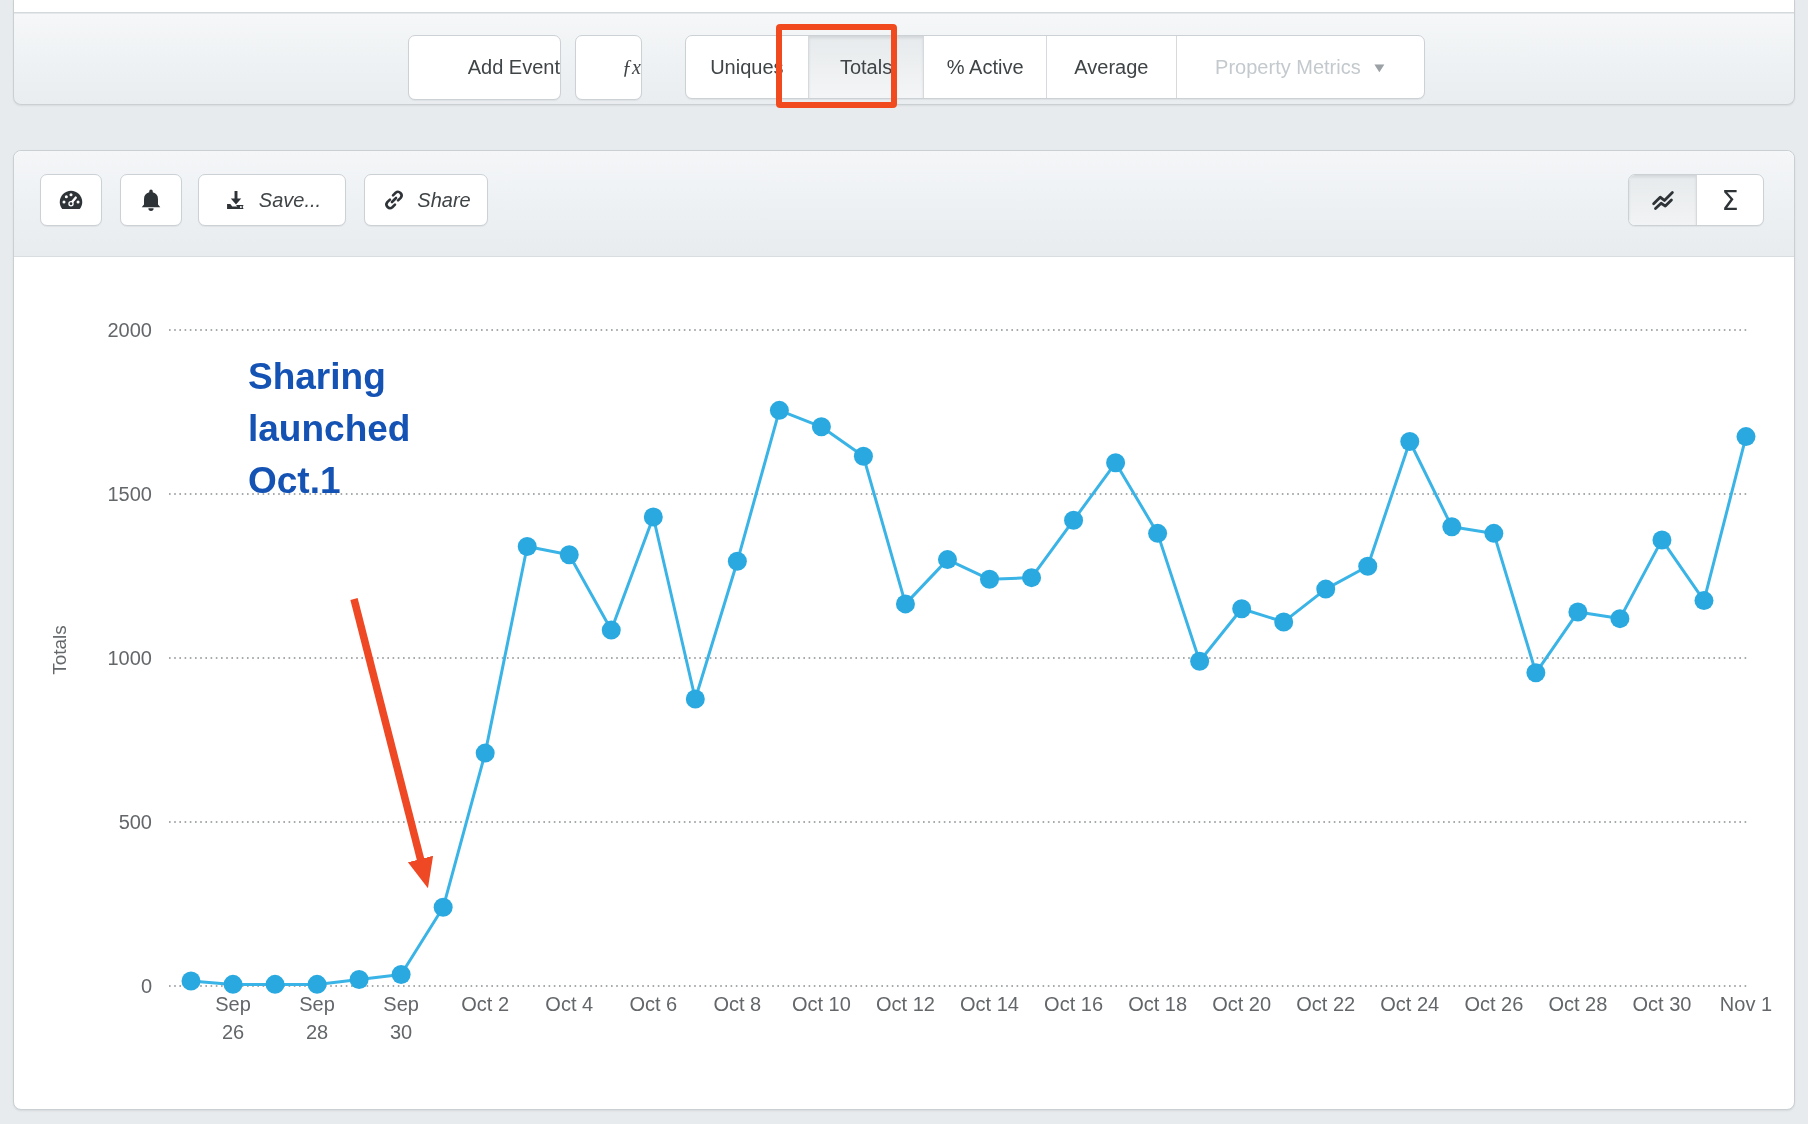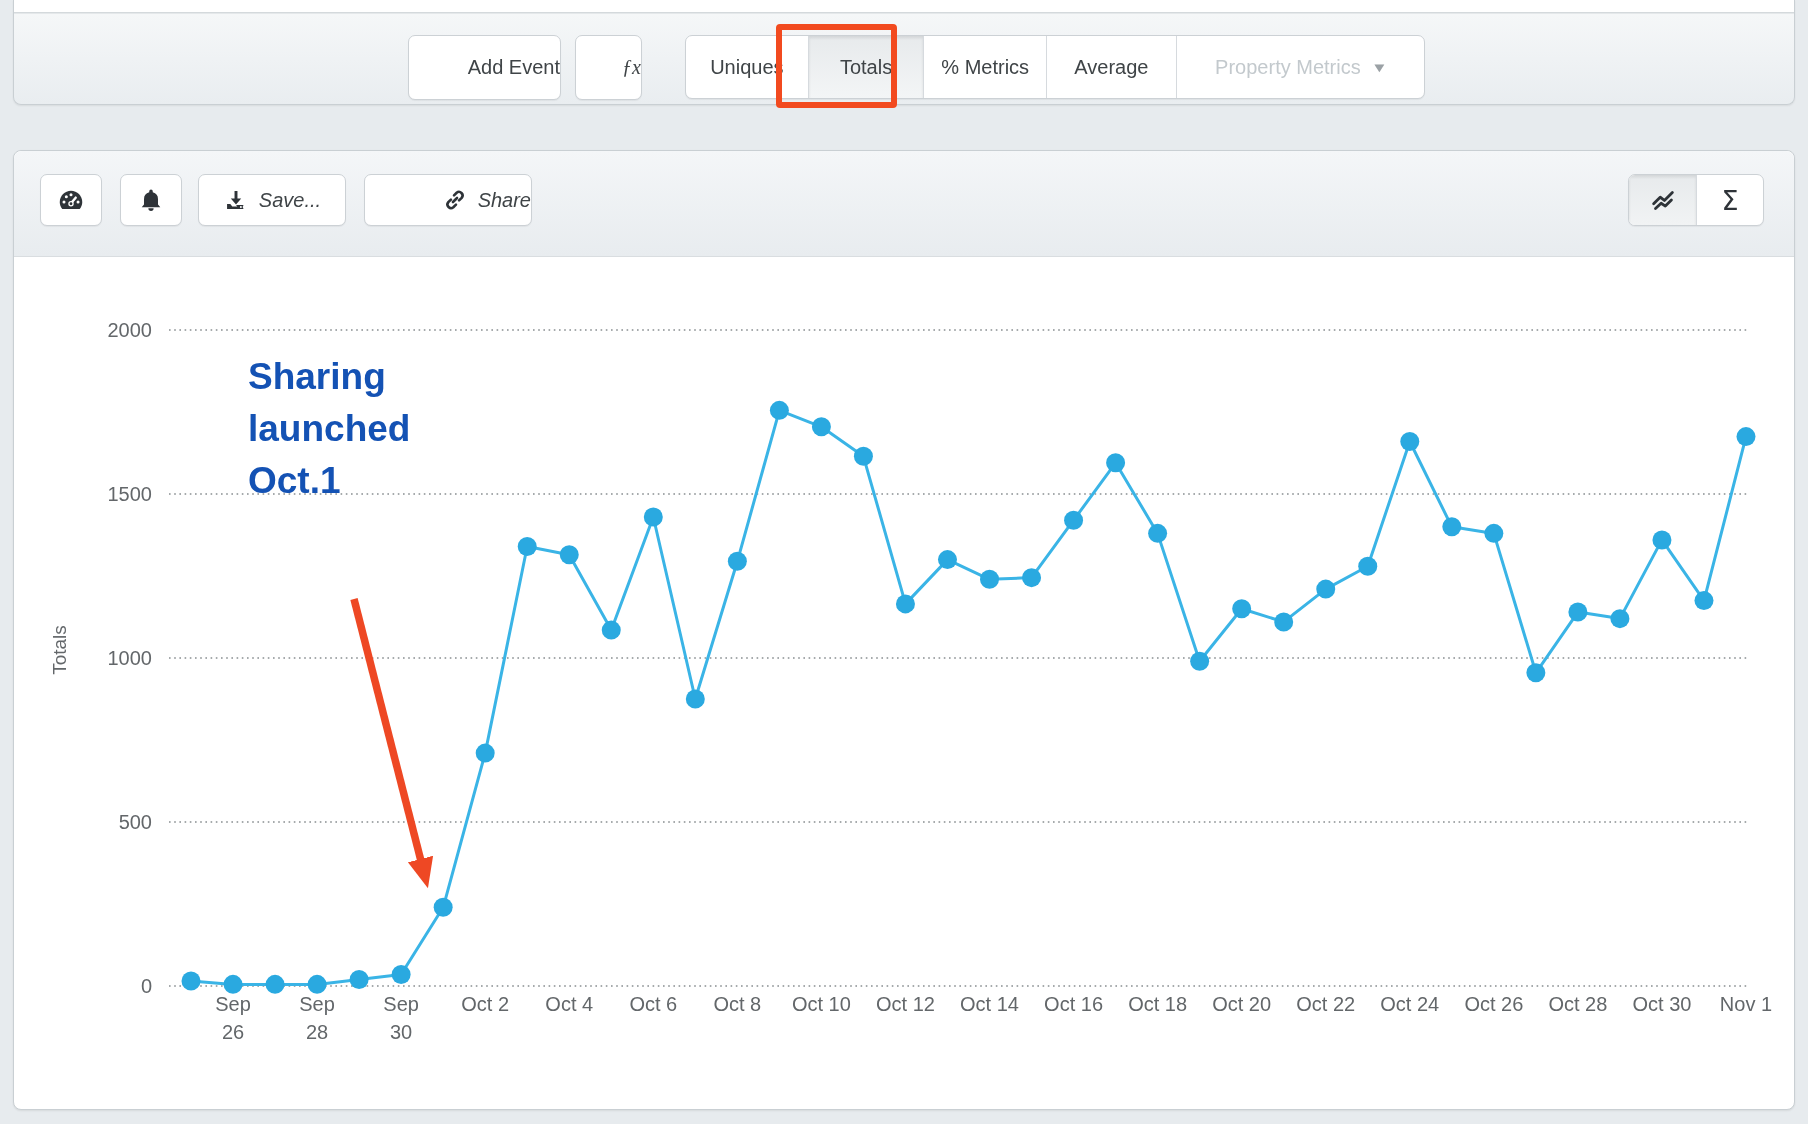--- a/index.html
+++ b/index.html
@@ -93,21 +93,21 @@
     <span class="fx-label">ƒx</span>
   </button>
   <div class="seg-group">
     <div class="seg" style="width:122px;">
       <span>Uniques</span>
     </div>
     <div class="seg active" style="width:116px;">
       <span>Totals</span>
     </div>
     <div class="seg" style="width:123px;">
-      <span>% Metrics</span>
+      <span>% Active</span>
     </div>
     <div class="seg" style="width:130px;">
       <span>Average</span>
     </div>
     <div class="seg disabled" style="width:249px;">
       <span>Property Metrics</span>
       <span class="caret">▼</span>
     </div>
   </div>
 </div>
@@ -145,21 +145,21 @@
         <svg width="26" height="26" viewBox="0 0 32 32">
           <path fill="#2e3338" d="M14.2 5h3.6v9h4.6L16 21.5 9.6 14h4.6z"></path>
           <path fill="#2e3338" d="M5 21h4l2.4 3h6.2l-1.6-2h9v5H5z"></path>
           <circle cx="22" cy="24.6" r="1.2" fill="#fff"></circle>
           <circle cx="25.4" cy="24.6" r="1.2" fill="#fff"></circle>
         </svg>
       </span>
       <span class="lbl">Save...</span>
     </button>
 
-    <button class="btn tool-btn" style="left:350px;width:168px;justify-content:flex-end;">
+    <button class="btn tool-btn" style="left:350px;width:124px;">
       <span class="icon">
         <svg width="26" height="26" viewBox="0 0 32 32" fill="none" stroke="#2e3338" stroke-width="3.2" stroke-linecap="round">
           <path d="M13.5 18.5l5-5"></path>
           <path d="M11 15.5l-3.2 3.2a4.4 4.4 0 0 0 6.2 6.2l3.2-3.2"></path>
           <path d="M21 16.5l3.2-3.2a4.4 4.4 0 0 0-6.2-6.2L14.8 10.3"></path>
         </svg>
       </span>
       <span class="lbl">Share</span>
     </button>
 

